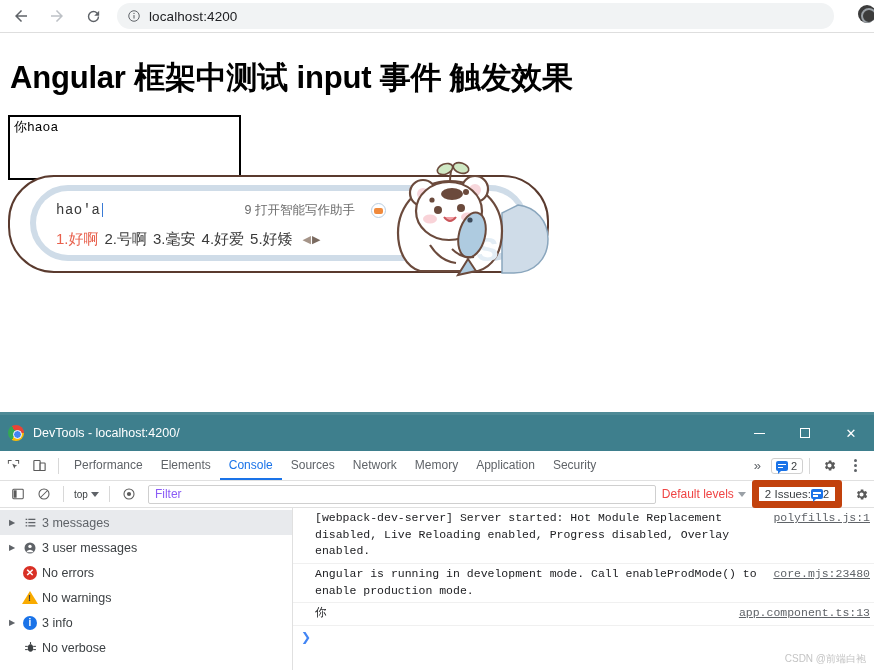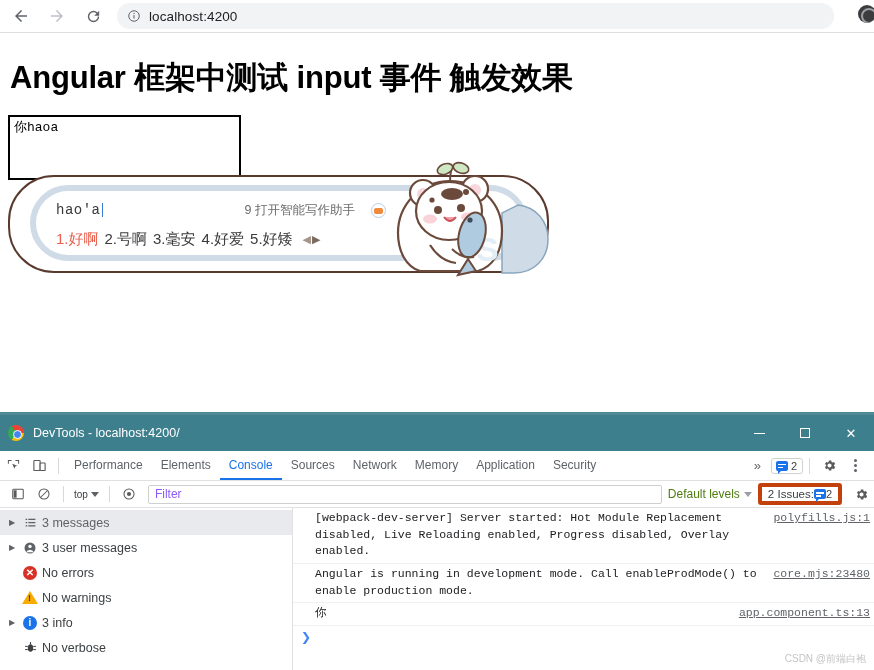--- a/index.html
+++ b/index.html
@@ -234,26 +234,26 @@
   .filter-input {
     flex: 1; height: 19px; margin: 0 6px;
     border: 1px solid #cfcfcf; border-radius: 2px;
     background: #ffffff; padding: 0 6px;
     font-size: 12px; color: #8b5cf6;
     font-family: "Liberation Sans", sans-serif;
     display: flex; align-items: center;
   }
   .levels {
     display: flex; align-items: center; gap: 4px;
-    font-size: 12px; color: #4d7c0f; padding-right: 6px;
+    font-size: 12px; color: #ef4444; padding-right: 6px;
     font-family: "Liberation Sans", sans-serif;
   }
   .issues-btn {
     display: flex; align-items: center; 
-    border: 4px solid #c2410c; border-radius: 3px;
+    border: 7px solid #c2410c; border-radius: 3px;
     padding: 1px 6px; font-size: 11.5px; color: #3c4043;
     font-family: "Liberation Sans", sans-serif;
     margin-right: 6px;
   }
 
   .dt-body { display: flex; height: 162px; }
   .dt-sidebar {
     width: 293px; flex: none; background: #ffffff;
     border-right: 1px solid #e0e0e0;
     padding-top: 2px; overflow: hidden;

